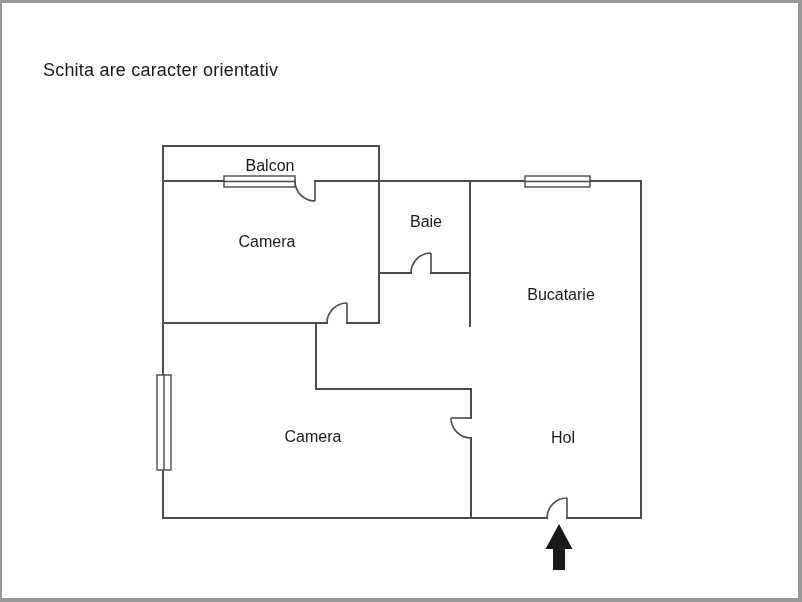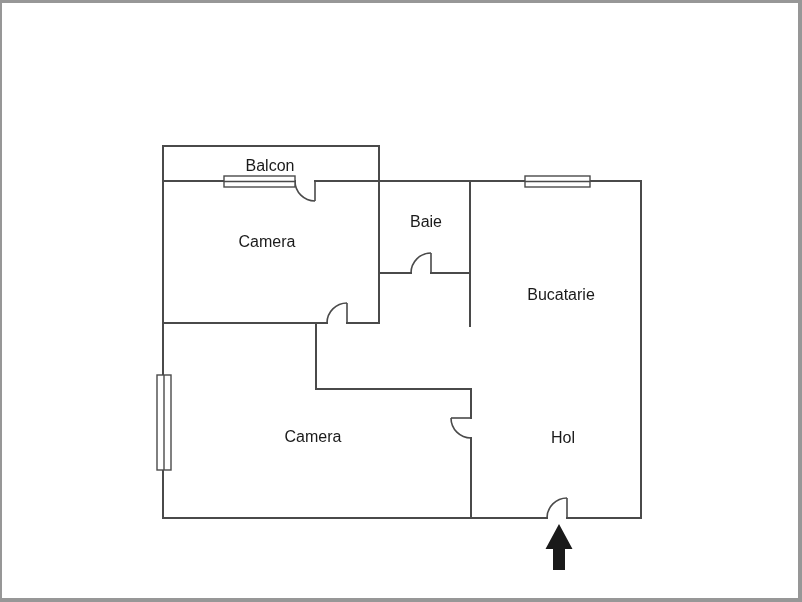--- a/index.html
+++ b/index.html
@@ -37,20 +37,21 @@
     font-family: "Liberation Sans", "DejaVu Sans", sans-serif;
     font-size: 16px;
     fill: #1a1a1a;
   }
 </style>
 </head>
 <body>
 
 <div class="page">
 
+  <div class="title">Schita are caracter orientativ</div>
 
   <svg class="plan" width="802" height="602" viewBox="0 0 802 602">
 
     <g fill="none" stroke="#4a4a4a" stroke-width="2" stroke-linecap="square">
 
       <path d="M161,143 H377"></path>
       <path d="M377,143 V178"></path>
 
       <path d="M161,143 V515"></path>
       <path d="M161,178 H293 M313,178 H639"></path>

